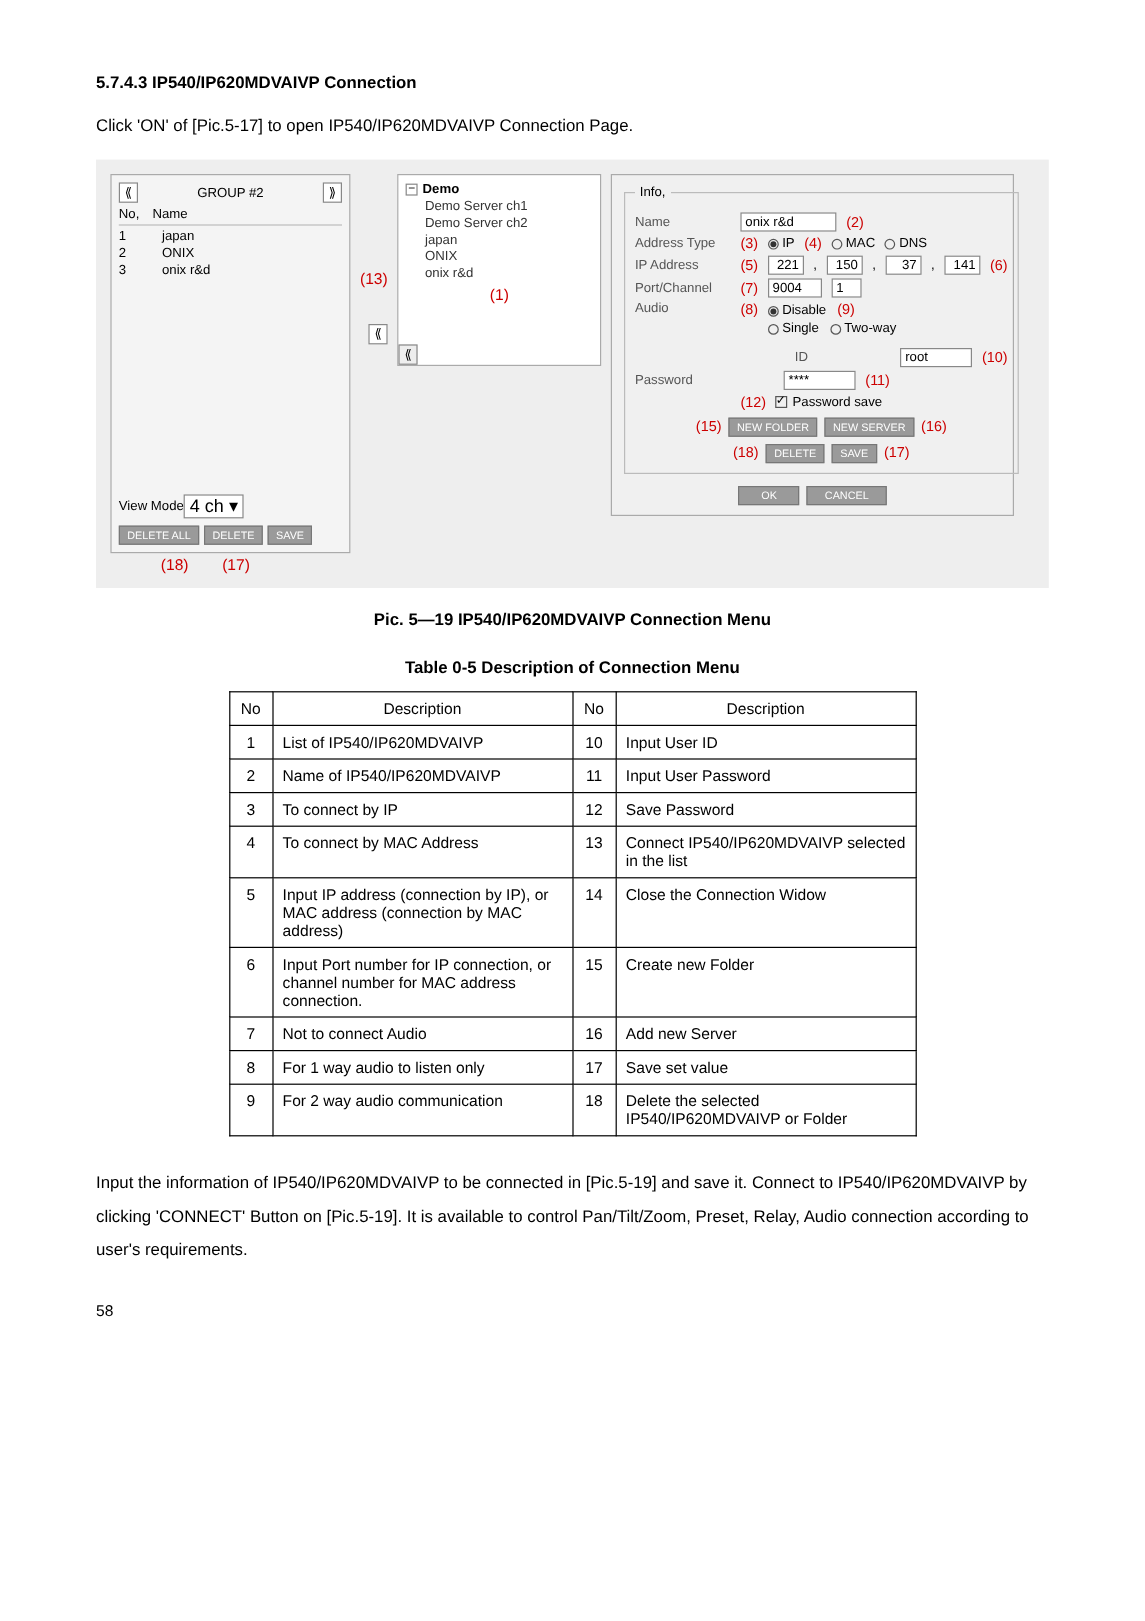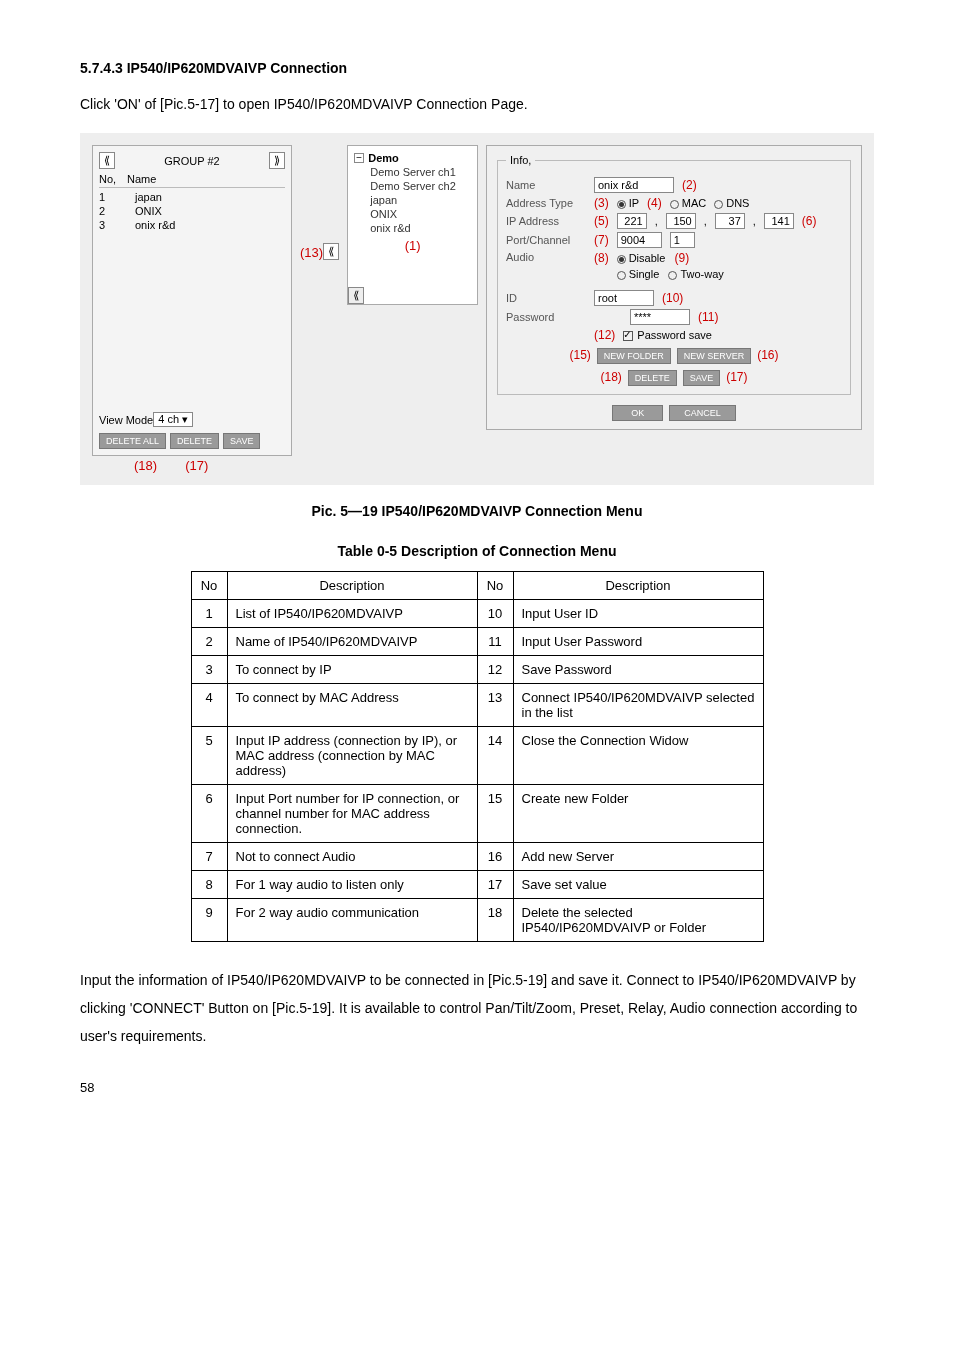--- a/index.html
+++ b/index.html
@@ -9,32 +9,32 @@
     
     .screenshot-box { background: #eee; padding: 12px; margin-bottom: 18px; }
     .panels { display: flex; gap: 8px; align-items: flex-start; }
     .left-panel { background: #f4f4f4; border: 1px solid #aaa; width: 200px; padding: 6px; font-size: 11px; }
     .lp-top { display: flex; align-items: center; justify-content: space-between; margin-bottom: 4px; }
     .arrow-btn { border: 1px solid #888; padding: 1px 4px; font-size: 11px; background: #fff; }
     .lp-header { display: flex; gap: 10px; border-bottom: 1px solid #bbb; padding-bottom: 2px; margin-bottom: 2px; }
     .lp-row { display: flex; gap: 18px; padding: 1px 0; }
     .lp-no { width: 18px; }
     .lp-viewmode { margin-top: 180px; display: flex; align-items: center; gap: 0; }
-    .lp-select { border: 1px solid #888; background: #fff; padding: 0 4px; font-size: 11px; }
+    .lp-select { border: 1px solid #888; background: #fff; padding: 0 4px; font-size: 15px; }
     .lp-btns { margin-top: 6px; display: flex; gap: 4px; }
     .pbtn { background: #9a9a9a; color: #fff; font-size: 9px; padding: 2px 6px; border: 1px solid #777; }
     
     .mid-panel { background: #fff; border: 1px solid #aaa; width: 170px; padding: 6px; font-size: 11px; position: relative; min-height: 160px;}
     .tree-root { display: flex; align-items: center; gap: 4px; }
     .tree-children { margin-left: 16px; }
     .tree-item { padding-top: 2px; color: #333; }
     .minus-box { border: 1px solid #888; width: 10px; height: 10px; display: inline-flex; align-items: center; justify-content: center; font-size: 10px; line-height: 1; }
     .mid-colarr { position: absolute; left: 0; bottom: 0; border: 1px solid #888; padding: 1px 4px; font-size: 11px; background: #eee;}
     
-    .right-panel { background: #f0f0f0; border: 1px solid #aaa; width: 376px; padding: 8px 10px; font-size: 11px; }
+    .right-panel { background: #f0f0f0; border: 1px solid #aaa; width: 336px; padding: 8px 10px; font-size: 11px; }
     .rp-fieldset { border: 1px solid #bbb; padding: 8px; position: relative; }
     .rp-legend { font-size: 11px; padding: 0 4px; }
     .rp-row { display: flex; align-items: center; gap: 8px; margin: 3px 0; }
     .rp-label { width: 80px; color: #555; }
     .rp-input { border: 1px solid #888; background: #fff; padding: 0 3px; font-size: 11px; height: 16px; }
     .rp-ip { width: 30px; text-align: right; }
     .radio-dot { display: inline-block; width: 9px; height: 9px; border: 1px solid #555; border-radius: 50%; position: relative; margin-right: 3px; vertical-align: middle;}
     .radio-dot.checked::after { content: ""; position: absolute; width: 5px; height: 5px; background: #333; border-radius: 50%; top: 1px; left: 1px;}
     .check-box { display: inline-block; width: 10px; height: 10px; border: 1px solid #555; position: relative; margin-right: 4px; vertical-align: middle;}
     .check-box.checked::after { content: "✓"; position: absolute; font-size: 10px; top: -3px; left: -1px;}
@@ -99,21 +99,21 @@
           <span class="pbtn">DELETE</span>
           <span class="pbtn">SAVE</span>
         </div>
       </div>
       <div class="below-lp-nums">
         <span class="rnum-b">(18)</span>
         <span class="rnum-b">(17)</span>
       </div>
     </div>
 
-    <div style="display:flex; flex-direction:row; align-items:flex-end; gap:0; padding-top: 80px;">
+    <div style="display:flex; flex-direction:column; align-items:flex-end; gap:12px; padding-top: 80px;">
       <span class="rnum-b">(13)</span>
       <span class="arrow-btn" style="margin-top:18px;">⟪</span>
     </div>
 
     <div class="mid-panel">
       <div class="tree-root">
         <span class="minus-box">−</span>
         <b>Demo</b>
       </div>
       <div class="tree-children">
@@ -173,21 +173,21 @@
                 &nbsp;&nbsp;<span class="rnum">(9)</span>
               </div>
               <div style="margin-top:3px;">
                 <span><span class="radio-dot"></span><span>Single</span></span>
                 &nbsp;
                 <span><span class="radio-dot"></span><span>Two-way</span></span>
               </div>
             </div>
           </div>
 
-          <div class="rp-row" style="margin-top:10px;">
+          <div class="rp-row" style="margin-top:10px;justify-content:flex-end;">
             <span class="rp-label">ID</span>
             <input class="rp-input" style="width: 60px;" value="root">
             <span class="rnum">(10)</span>
           </div>
 
           <div class="rp-row">
             <span class="rp-label">Password</span>
             <span style="width:28px;"></span>
             <input class="rp-input" style="width: 60px;" value="****">
             <span class="rnum">(11)</span>

